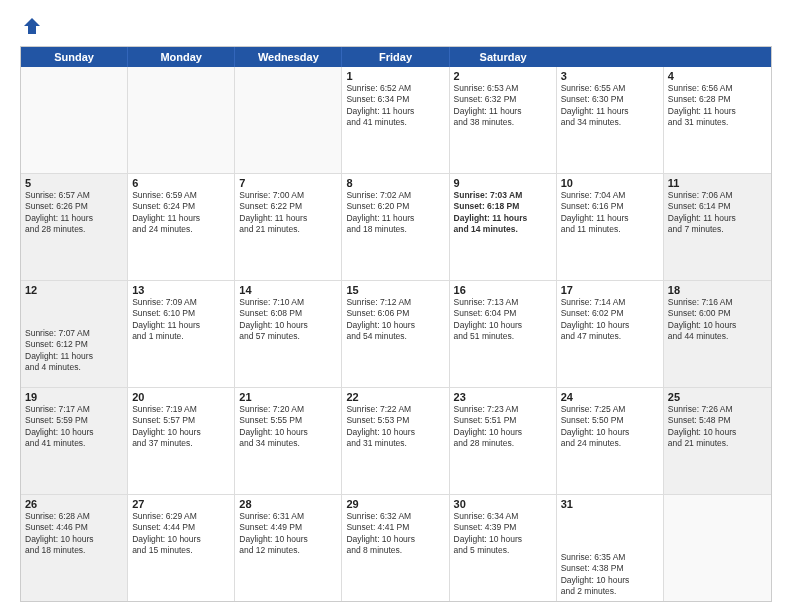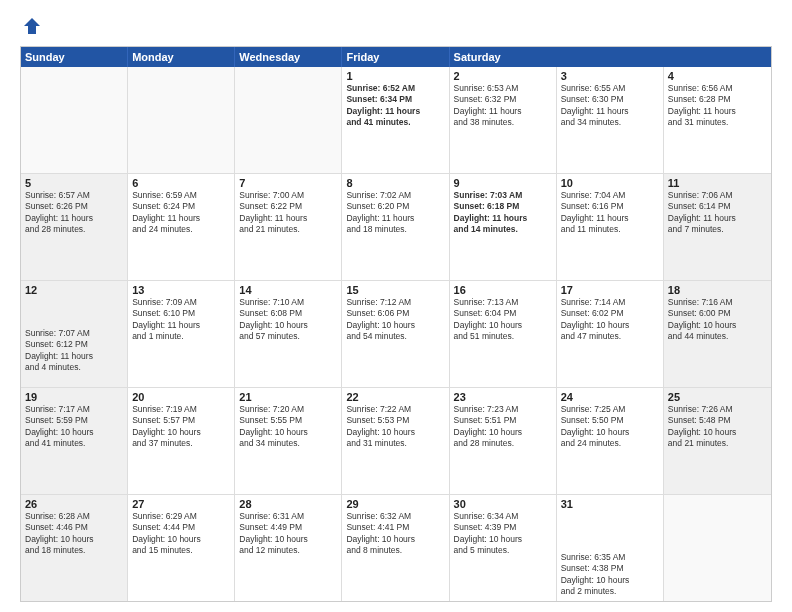--- a/index.html
+++ b/index.html
@@ -69,21 +69,21 @@
       display: grid;
       grid-template-columns: repeat(7, 1fr);
       background: #2255a4;
     }
     .cal-header-cell {
       color: #fff;
       font-size: 11px;
       font-weight: bold;
       padding: 4px 4px;
       border-right: 1px solid #3366bb;
-      text-align: left;
+      text-align: center;
     }
     .cal-header-cell:last-child { border-right: none; }
     .cal-body {
       flex: 1;
       display: flex;
       flex-direction: column;
     }
     .cal-row {
       display: grid;
       grid-template-columns: repeat(7, 1fr);
@@ -143,21 +143,21 @@
         <div class="cal-header-cell">Friday</div>
         <div class="cal-header-cell">Saturday</div>
       </div>
     <div class="cal-body">
     <div class="cal-row">
           <div class="cal-cell empty"></div>
           <div class="cal-cell empty"></div>
           <div class="cal-cell empty"></div>
           <div class="cal-cell">
             <span class="day-num">1</span>
-            <div class="cell-text" style="white-space: pre-line; font-weight: bold;">Sunrise: 6:52 AM
+            <div class="cell-text" style="white-space: pre-line;">Sunrise: 6:52 AM
 Sunset: 6:34 PM
 Daylight: 11 hours
 and 41 minutes.</div>
           </div>
           <div class="cal-cell">
             <span class="day-num">2</span>
             <div class="cell-text" style="white-space: pre-line;">Sunrise: 6:53 AM
 Sunset: 6:32 PM
 Daylight: 11 hours
 and 38 minutes.</div>

